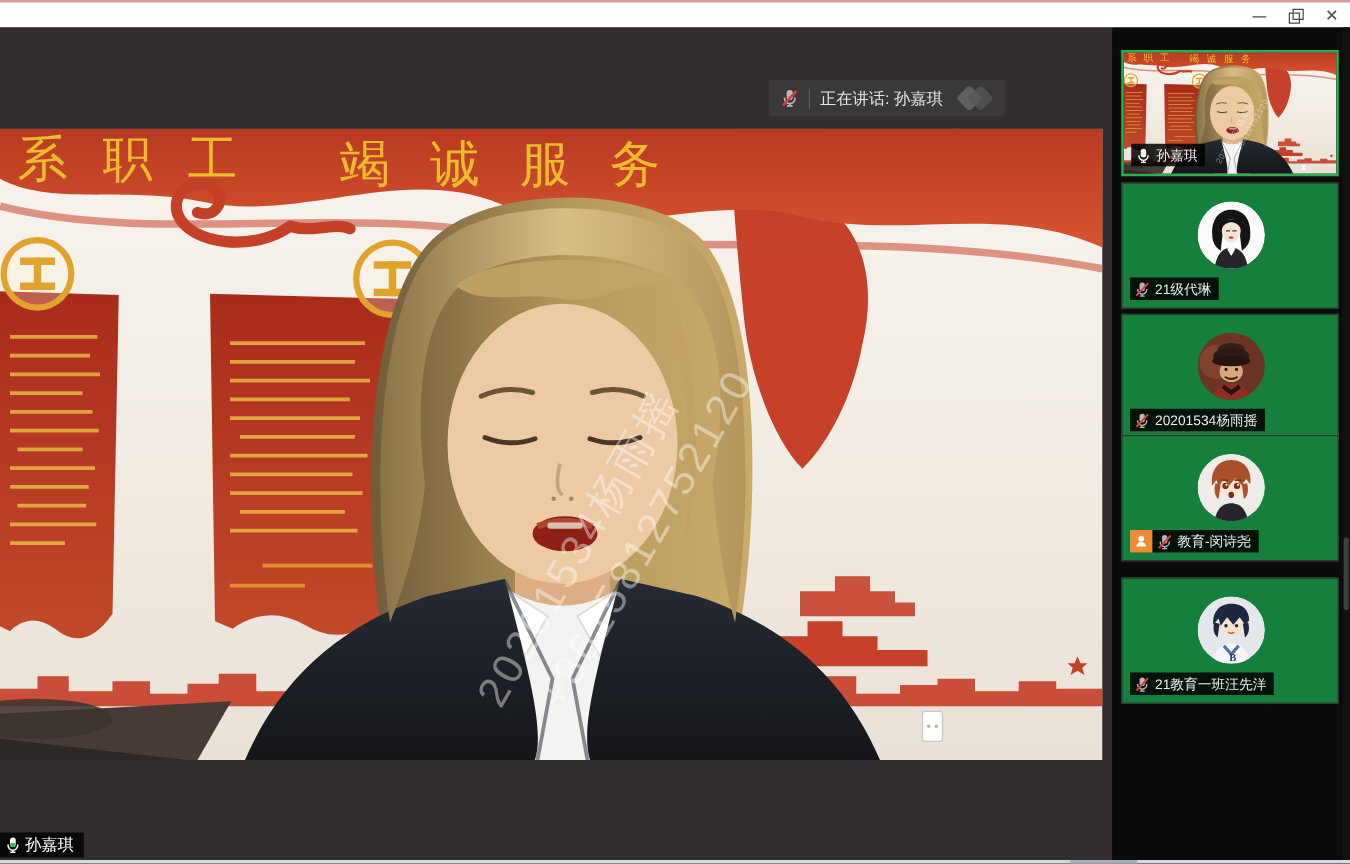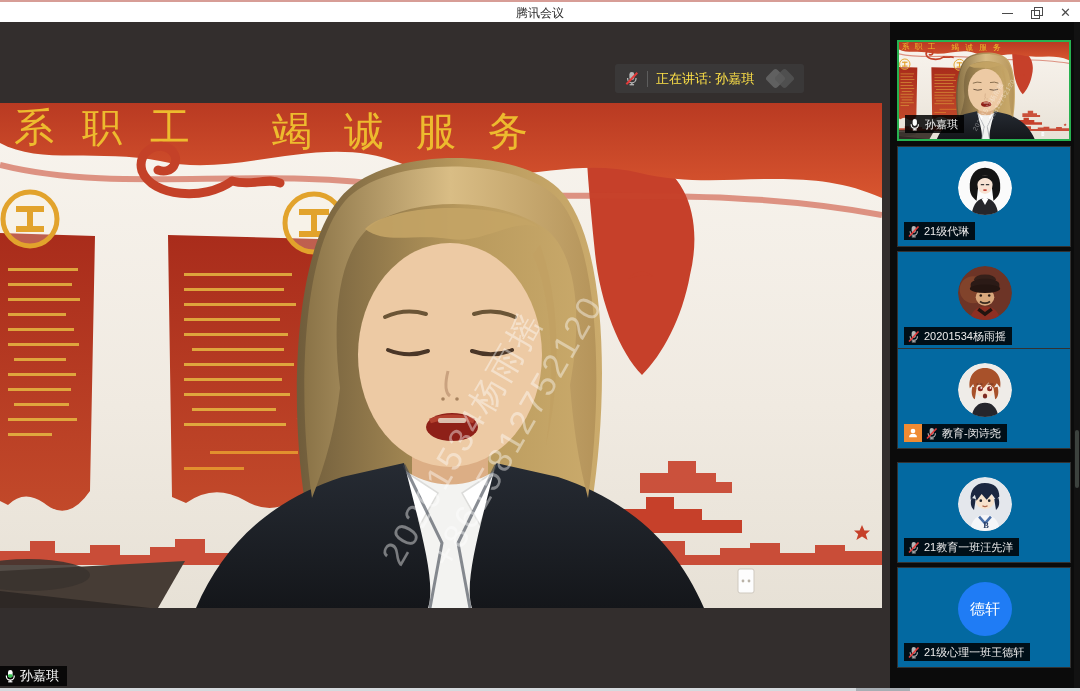--- a/index.html
+++ b/index.html
@@ -25,35 +25,35 @@
 
   
   .stage { position:absolute; top:22px; left:0; width:890px; bottom:0;
            background:#332e2d; }
   .video { position:absolute; top:81px; left:0; width:882px; height:505px; cursor:pointer; }
   .video svg { width:100%; height:100%; display:block; }
 
   .speaking-banner { position:absolute; top:42px; left:615px; height:29px;
                      background:rgba(58,57,57,.94); border-radius:3px;
                      display:flex; align-items:center; padding:0 12px 0 9px; gap:8px; }
-  .speaking-banner .txt { color:#fde047; font-size:13px; white-space:nowrap; }
+  .speaking-banner .txt { color:#e5e5e5; font-size:13px; white-space:nowrap; }
   .sb-divider { width:1px; height:16px; background:#5d5d5d; }
   .sb-logo { display:flex; align-items:center; margin-left:6px; }
   .sb-diamond { width:15px; height:15px; border-radius:3px; transform:rotate(45deg);
                 background:#6e6e6e; opacity:.75; }
   .sb-diamond.d2 { margin-left:-6px; background:#575757; }
 
   .name-tag { position:absolute; left:0; bottom:5px; height:20px;
               background:rgba(0,0,0,.82); color:#fff; font-size:13px;
               display:flex; align-items:center; gap:3px; padding:0 8px 0 3px; }
 
   
   .sidebar { position:absolute; top:22px; left:890px; right:0; bottom:0; background:#0b0b0b; }
   .tile { position:absolute; left:7px; width:174px; height:101px;
-          background:#0369a1; border:1px solid #323232; overflow:hidden; cursor:pointer; }
+          background:#15803d; border:1px solid #323232; overflow:hidden; cursor:pointer; }
   .tile.active { border:2px solid #27b150; background:#111; }
   .tile .thumb-video { position:absolute; inset:0; width:100%; height:100%; }
   .tile .label { position:absolute; left:6px; bottom:6px; display:flex; align-items:stretch; }
   .badge-host { width:18px; height:18px; background:#ef8b33; display:flex;
                 align-items:center; justify-content:center; flex:none; }
   .lbl-box { background:rgba(0,0,0,.85); color:#ededed; font-size:11px; height:18px;
              padding:0 6px 0 3px; display:flex; align-items:center; gap:4px; white-space:nowrap; }
   .avatar { position:absolute; left:60px; top:14px; width:54px; height:54px;
             border-radius:50%; overflow:hidden; }
   .avatar svg { width:100%; height:100%; display:block; }
@@ -229,21 +229,20 @@
       <line x1="7.3" y1="11.2" x2="7.3" y2="12.8" stroke="#b6b6b6" stroke-width="1.2"></line>
       <line x1="5.2" y1="12.8" x2="9.4" y2="12.8" stroke="#b6b6b6" stroke-width="1.2"></line>
       <line x1="2.2" y1="12.4" x2="12.4" y2="1.6" stroke="#e03a3a" stroke-width="1.8"></line>
     </g>
   </defs>
 </svg>
 
 <div class="app">
 
   <div class="titlebar">
-    <div class="title">腾讯会议</div>
     <div class="win-controls">
       <div class="wc wc-min"></div>
       <div class="wc wc-restore"></div>
       <div class="wc wc-close">✕</div>
     </div>
   </div>
 
   <div class="stage">
     <div class="video">
       <svg viewBox="0 0 882 505" preserveAspectRatio="none">
@@ -388,33 +387,20 @@
       <div class="label">
         <div class="lbl-box">
           <svg class="mic-svg" width="13" height="13" viewBox="0 0 14 14">
               <use href="#mic-muted"></use>
             </svg>
           <span>21教育一班汪先洋</span>
         </div>
       </div>
     </div>
 
-    <div class="tile" style="top:545px">
-      <div class="avatar avatar-initials">
-        <span>德轩</span>
-      </div>
-      <div class="label">
-        <div class="lbl-box">
-          <svg class="mic-svg" width="13" height="13" viewBox="0 0 14 14">
-              <use href="#mic-muted"></use>
-            </svg>
-          <span>21级心理一班王德轩</span>
-        </div>
-      </div>
-    </div>
 
     <div class="scrollbar">
       <div class="scroll-thumb"></div>
     </div>
   </div>
 
   <div class="bottom-strip">
     <div class="seg"></div>
   </div>
 </div>

